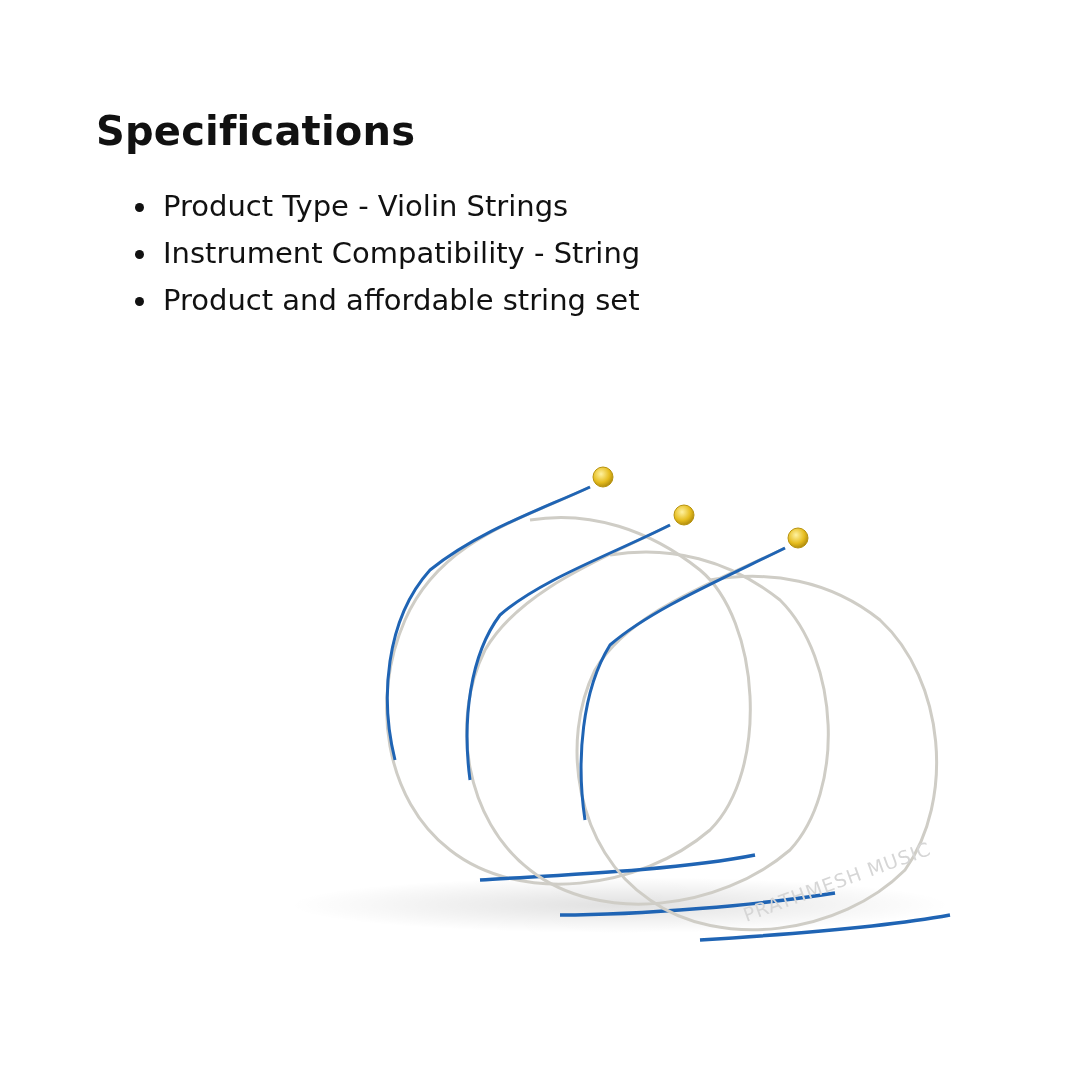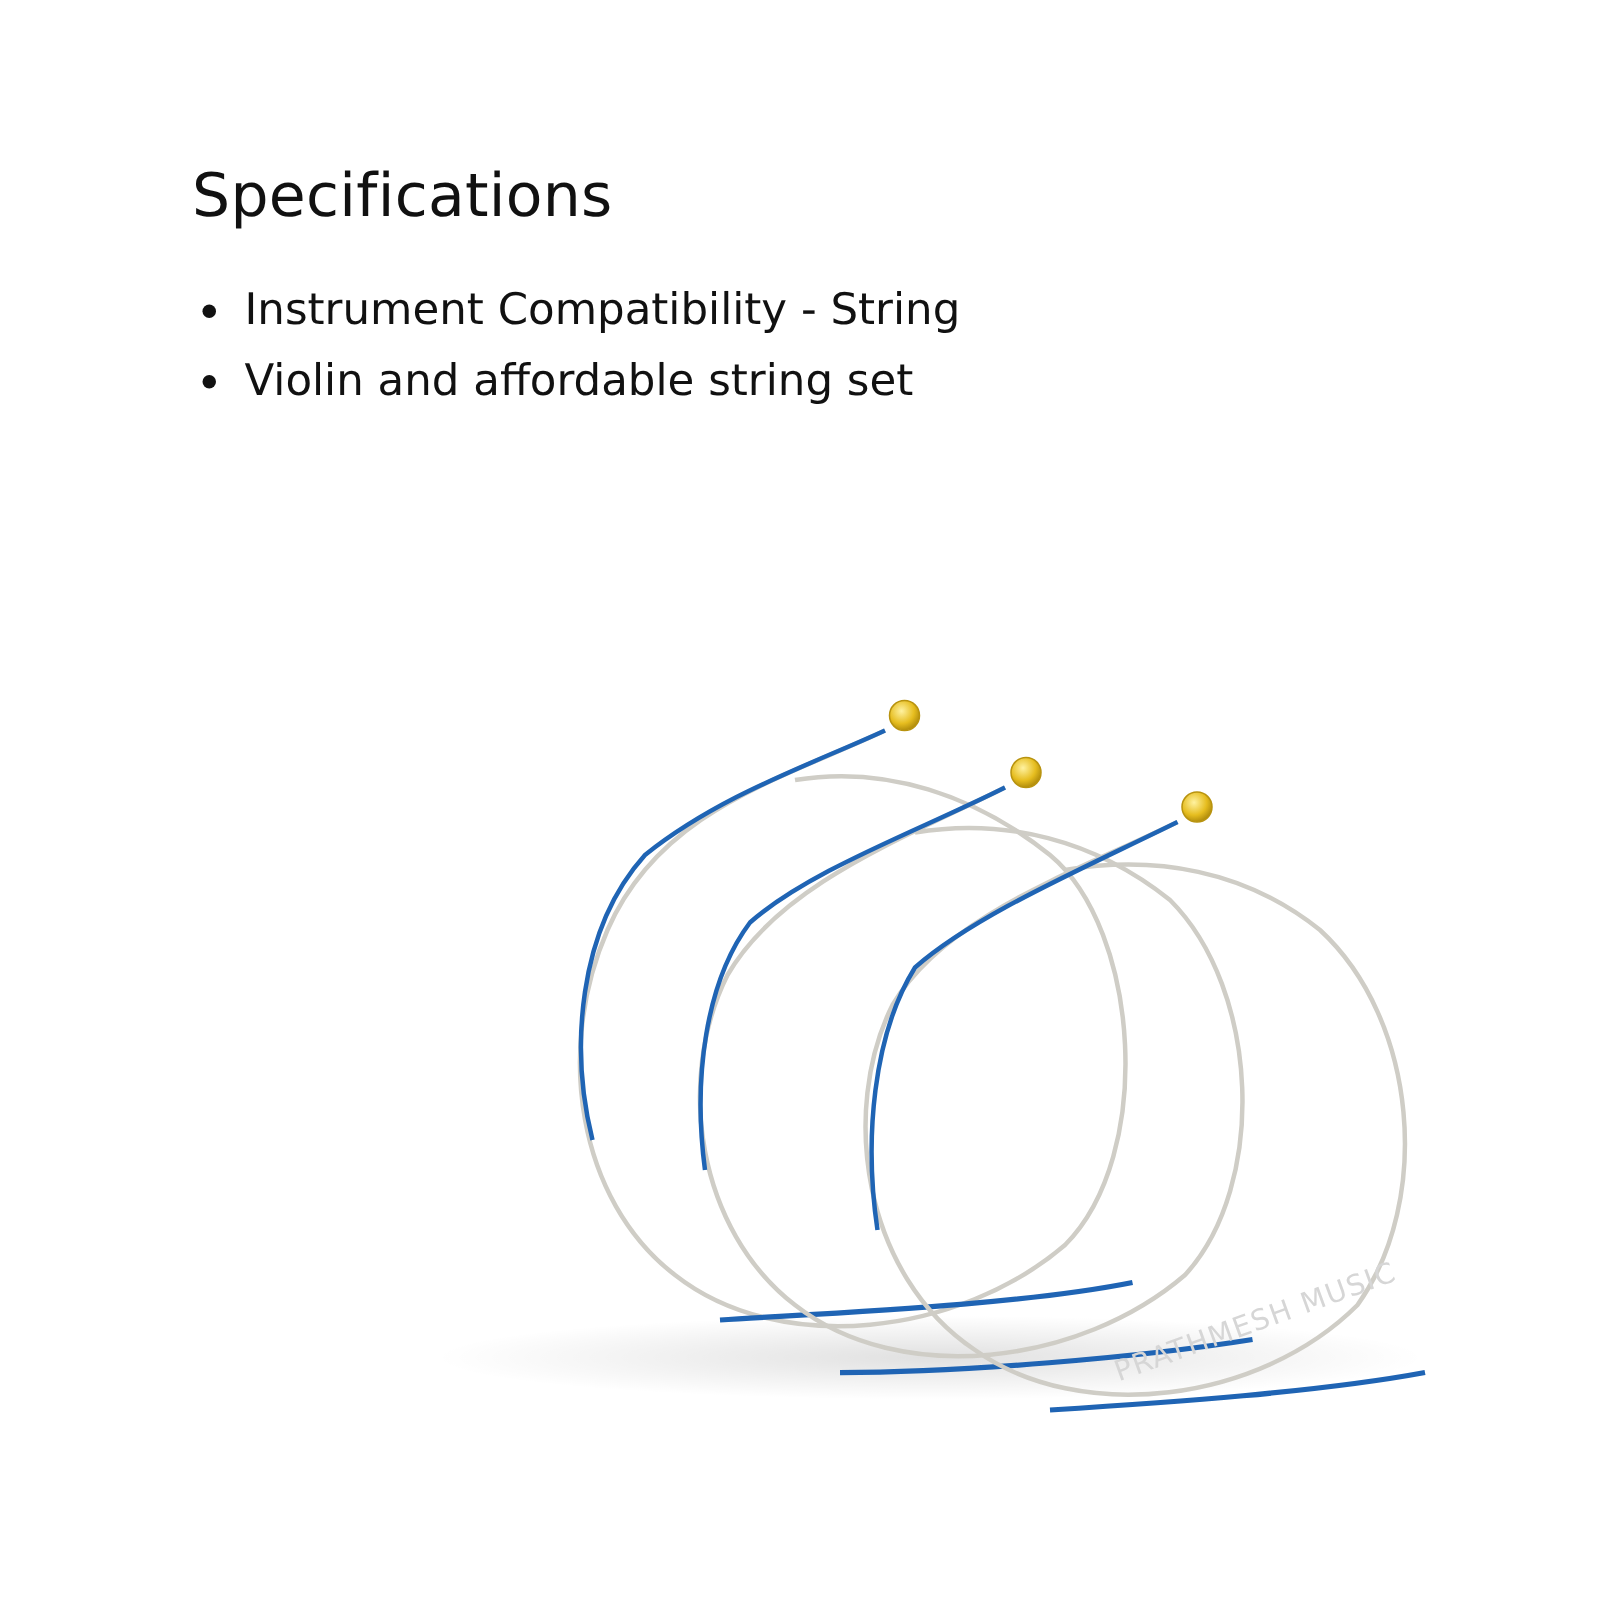--- a/index.html
+++ b/index.html
@@ -1,33 +1,34 @@
 <!DOCTYPE html>
 <html><head>
 <meta charset="utf-8">
 <style>
   html, body { margin:0; padding:0; }
   body { width:1080px; height:1080px; background:#ffffff; position:relative; overflow:hidden;
          font-family:"DejaVu Sans", sans-serif; color:#111; }
-  .title { position:absolute; left:128px; top:108px; font-size:40px; font-weight:400; letter-spacing:0.2px; margin:0; }
+  .title { position:absolute; left:96px; top:108px; font-size:40px; font-weight:700; letter-spacing:0.2px; margin:0; }
   .specs { position:absolute; left:131px; top:183px; margin:0; padding:0; list-style:none; }
   .specs li { font-size:29px; line-height:47px; position:relative; padding-left:32px; white-space:nowrap; }
   .specs li::before { content:""; position:absolute; left:4px; top:20px; width:9px; height:9px; border-radius:50%; background:#111; }
   .product { position:absolute; left:0; top:0; width:1080px; height:1080px; }
   .watermark { position:absolute; left:740px; top:905px; font-size:19px; color:#d6d6d6; transform:rotate(-20deg);
                transform-origin:left top; letter-spacing:1px; }
 </style>
 </head>
 <body>
 
 <h1 class="title">Specifications</h1>
 
 <ul class="specs">
+  <li>Product Type - Violin Strings</li>
   <li>Instrument Compatibility - String</li>
-  <li>Violin and affordable string set</li>
+  <li>Product and affordable string set</li>
 </ul>
 
 <svg class="product" viewBox="0 0 1080 1080">
   <defs>
     <radialGradient id="shadow" cx="0.5" cy="0.5" r="0.5">
       <stop offset="0" stop-color="#000" stop-opacity="0.12"></stop>
       <stop offset="1" stop-color="#000" stop-opacity="0"></stop>
     </radialGradient>
     <radialGradient id="gold" cx="0.4" cy="0.35" r="0.7">
       <stop offset="0" stop-color="#fff2a0"></stop>

